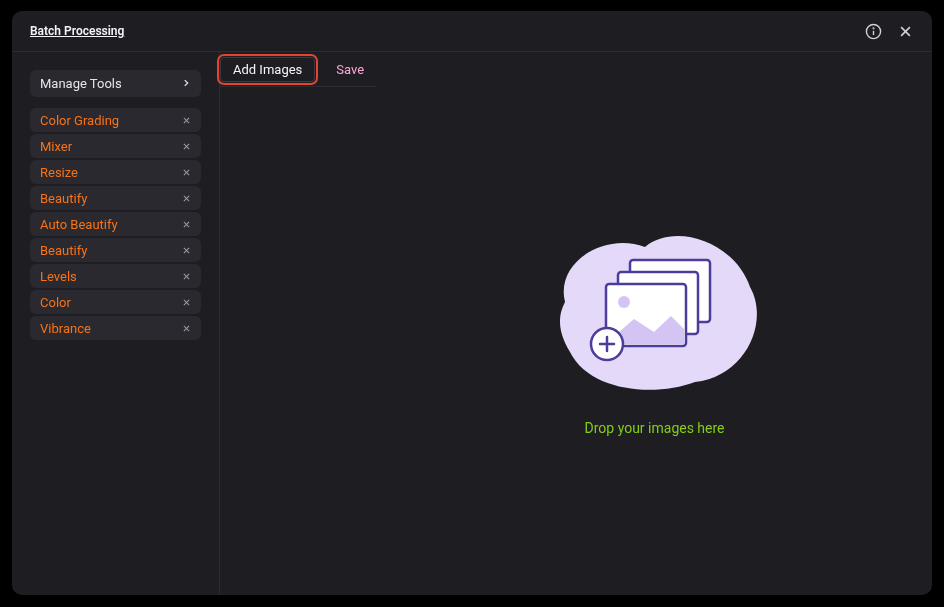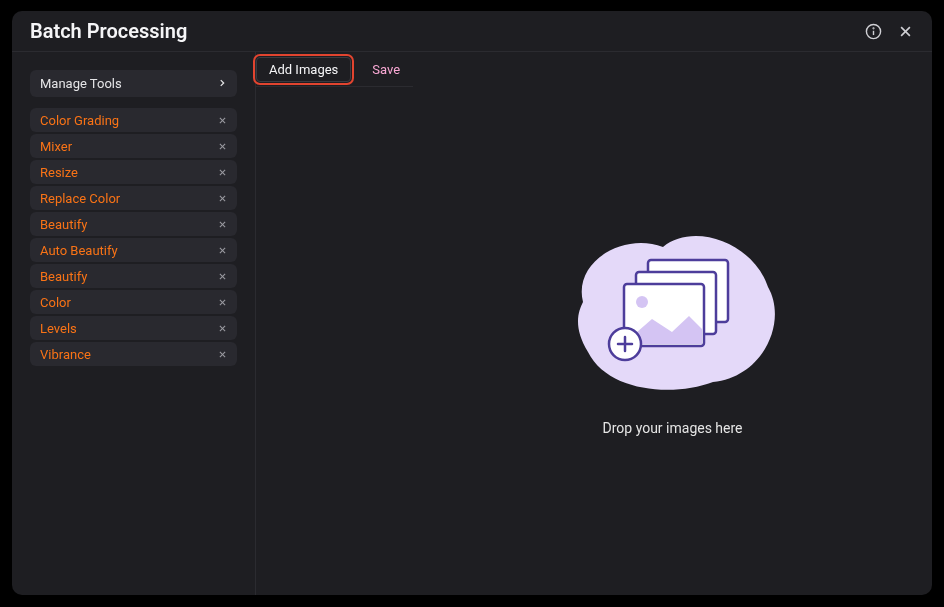--- a/index.html
+++ b/index.html
@@ -24,23 +24,24 @@
     }
     .dialog-header {
       display: flex;
       align-items: center;
       justify-content: space-between;
       padding: 10px 18px 10px 18px;
       height: 41px;
       border-bottom: 1px solid #2b2b30;
     }
     .dialog-title {
-      font-size: 20px;
+      font-size: 12px;
       font-weight: 600;
       color: #f5f5f7;
+      text-decoration: underline;
     }
     .header-actions {
       display: flex;
       align-items: center;
       gap: 14px;
     }
     .icon-btn {
       width: 18px;
       height: 18px;
       display: flex;
@@ -48,21 +49,21 @@
       justify-content: center;
       cursor: pointer;
       color: #d0d0d5;
     }
     .dialog-body {
       flex: 1;
       display: flex;
       min-height: 0;
     }
     .sidebar {
-      width: 244px;
+      width: 208px;
       border-right: 1px solid #2b2b30;
       padding: 18px 18px 16px 18px;
       display: flex;
       flex-direction: column;
       gap: 11px;
     }
     .manage-tools {
       background: #29292f;
       border-radius: 6px;
       padding: 6px 10px;
@@ -132,21 +133,21 @@
     .drop-area {
       flex: 1;
       display: flex;
       flex-direction: column;
       align-items: center;
       justify-content: center;
       gap: 18px;
     }
     .drop-text {
       font-size: 14px;
-      color: #e5e5e5;
+      color: #84cc16;
     }
     .illustration {
       width: 240px;
       height: 190px;
       position: relative;
     }
   </style>
 </head>
 <body>
 
@@ -201,29 +202,20 @@
         <div class="tool-item">
           <span>Resize</span>
           <span class="remove-tool">
             <svg width="9" height="9" viewBox="0 0 24 24" fill="none" stroke="currentColor" stroke-width="3">
                 <line x1="5" y1="5" x2="19" y2="19"></line>
                 <line x1="19" y1="5" x2="5" y2="19"></line>
               </svg>
           </span>
         </div>
         <div class="tool-item">
-          <span>Replace Color</span>
-          <span class="remove-tool">
-            <svg width="9" height="9" viewBox="0 0 24 24" fill="none" stroke="currentColor" stroke-width="3">
-                <line x1="5" y1="5" x2="19" y2="19"></line>
-                <line x1="19" y1="5" x2="5" y2="19"></line>
-              </svg>
-          </span>
-        </div>
-        <div class="tool-item">
           <span>Beautify</span>
           <span class="remove-tool">
             <svg width="9" height="9" viewBox="0 0 24 24" fill="none" stroke="currentColor" stroke-width="3">
                 <line x1="5" y1="5" x2="19" y2="19"></line>
                 <line x1="19" y1="5" x2="5" y2="19"></line>
               </svg>
           </span>
         </div>
         <div class="tool-item">
           <span>Auto Beautify</span>
@@ -237,30 +229,30 @@
         <div class="tool-item">
           <span>Beautify</span>
           <span class="remove-tool">
             <svg width="9" height="9" viewBox="0 0 24 24" fill="none" stroke="currentColor" stroke-width="3">
                 <line x1="5" y1="5" x2="19" y2="19"></line>
                 <line x1="19" y1="5" x2="5" y2="19"></line>
               </svg>
           </span>
         </div>
         <div class="tool-item">
+          <span>Levels</span>
+          <span class="remove-tool">
+            <svg width="9" height="9" viewBox="0 0 24 24" fill="none" stroke="currentColor" stroke-width="3">
+                <line x1="5" y1="5" x2="19" y2="19"></line>
+                <line x1="19" y1="5" x2="5" y2="19"></line>
+              </svg>
+          </span>
+        </div>
+        <div class="tool-item">
           <span>Color</span>
-          <span class="remove-tool">
-            <svg width="9" height="9" viewBox="0 0 24 24" fill="none" stroke="currentColor" stroke-width="3">
-                <line x1="5" y1="5" x2="19" y2="19"></line>
-                <line x1="19" y1="5" x2="5" y2="19"></line>
-              </svg>
-          </span>
-        </div>
-        <div class="tool-item">
-          <span>Levels</span>
           <span class="remove-tool">
             <svg width="9" height="9" viewBox="0 0 24 24" fill="none" stroke="currentColor" stroke-width="3">
                 <line x1="5" y1="5" x2="19" y2="19"></line>
                 <line x1="19" y1="5" x2="5" y2="19"></line>
               </svg>
           </span>
         </div>
         <div class="tool-item">
           <span>Vibrance</span>
           <span class="remove-tool">

